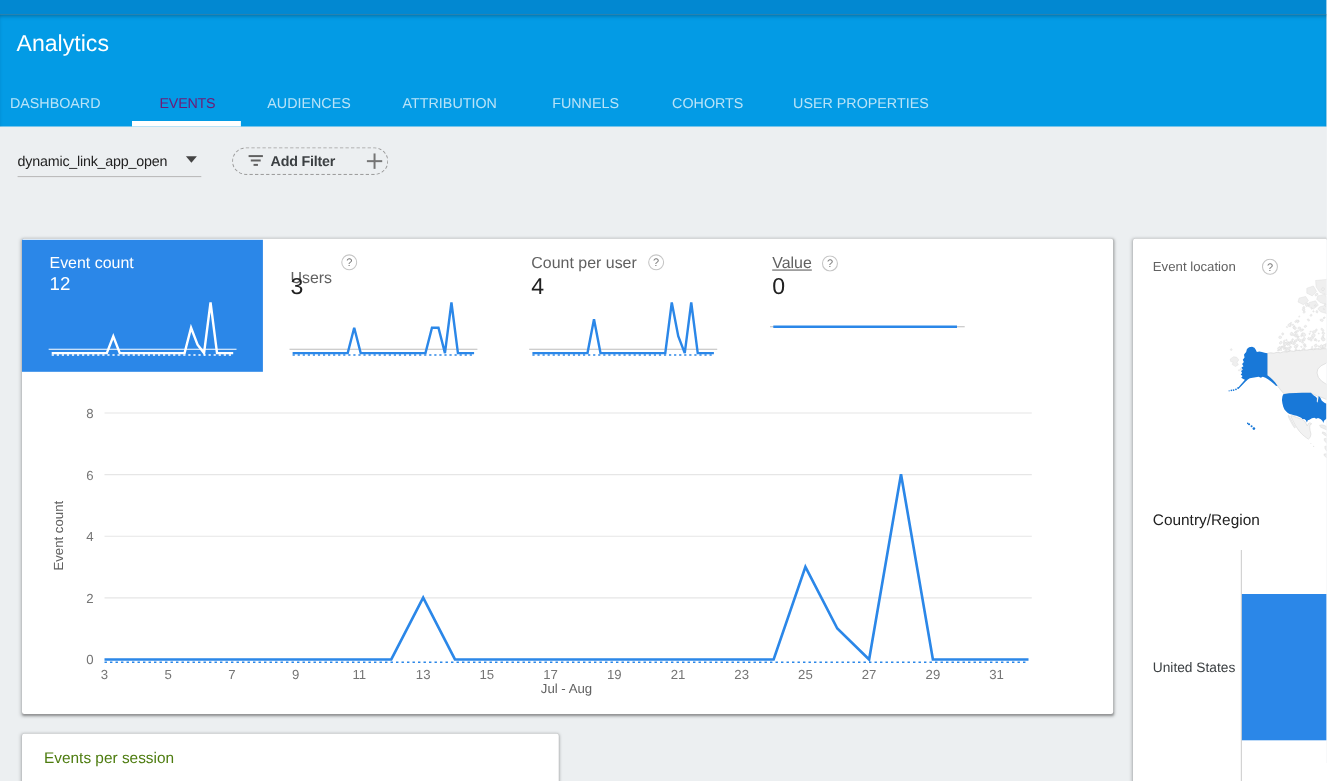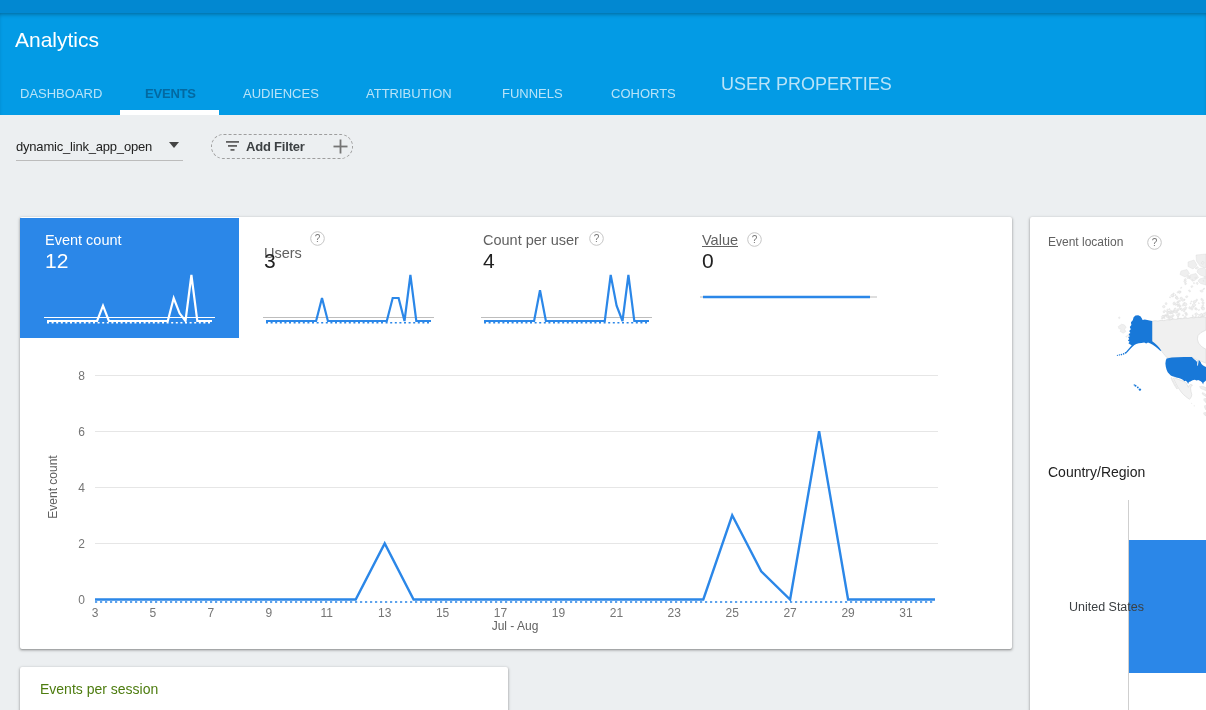--- a/index.html
+++ b/index.html
@@ -9,27 +9,27 @@
   .card { position:absolute; background:#fff; border-radius:2px;
     box-shadow:0 1px 2px rgba(0,0,0,0.3), 0 1px 3px 1px rgba(0,0,0,0.12); }
 </style>
 </head>
 <body>
 
 <div class="abs" style="left:0;top:0;width:1206px;height:13px;background:#0288D1;"></div>
 <div class="abs" style="left:0;top:13px;width:1206px;height:102px;background:#039BE5;box-shadow:inset 0 3px 4px -2px rgba(0,0,0,0.35);"></div>
 <div class="abs" style="left:15px;top:28px;color:#fff;font-size:21px;">Analytics</div>
 
-<div class="abs" style="left:20px;top:86px;color:rgba(255,255,255,0.72);font-size:13px;">DASHBOARD</div>
-<div class="abs" style="left:145px;top:86px;color:#0369a1;font-size:13px;font-weight:bold;letter-spacing:-0.2px;">EVENTS</div>
+<div class="abs" style="left:9px;top:86px;color:rgba(255,255,255,0.72);font-size:13px;">DASHBOARD</div>
+<div class="abs" style="left:145px;top:86px;color:#701a75;font-size:13px;font-weight:normal;letter-spacing:-0.2px;">EVENTS</div>
 <div class="abs" style="left:243px;top:86px;color:rgba(255,255,255,0.72);font-size:13px;">AUDIENCES</div>
 <div class="abs" style="left:366px;top:86px;color:rgba(255,255,255,0.72);font-size:13px;">ATTRIBUTION</div>
 <div class="abs" style="left:502px;top:86px;color:rgba(255,255,255,0.72);font-size:13px;">FUNNELS</div>
 <div class="abs" style="left:611px;top:86px;color:rgba(255,255,255,0.72);font-size:13px;">COHORTS</div>
-<div class="abs" style="left:721px;top:74px;color:rgba(255,255,255,0.72);font-size:18px;">USER PROPERTIES</div>
+<div class="abs" style="left:721px;top:86px;color:rgba(255,255,255,0.72);font-size:13px;">USER PROPERTIES</div>
 <div class="abs" style="left:120px;top:110px;width:99px;height:4.5px;background:#fff;"></div>
 
 <div class="abs" style="left:16px;top:138.5px;color:#212121;font-size:13px;letter-spacing:-0.2px;">dynamic_link_app_open</div>
 <div class="abs" style="left:169px;top:142px;width:0;height:0;border-left:5px solid transparent;border-right:5px solid transparent;border-top:6px solid #444;"></div>
 <div class="abs" style="left:16px;top:160px;width:167px;height:1px;background:#bcbcbc;"></div>
 
 <div class="abs" style="left:211px;top:134px;width:142px;height:25px;border:1px dashed #9e9e9e;border-radius:13px;"></div>
 <svg class="abs" style="left:225px;top:139px;" width="16" height="14" viewBox="0 0 16 14">
   <rect x="1" y="2" width="13" height="1.8" fill="#616161"></rect>
   <rect x="3" y="6" width="9" height="1.8" fill="#616161"></rect>
@@ -38,21 +38,21 @@
 <div class="abs" style="left:246px;top:138.5px;color:#3c4043;font-size:13px;font-weight:bold;letter-spacing:-0.2px;">Add Filter</div>
 <svg class="abs" style="left:333px;top:139px;" width="15" height="15" viewBox="0 0 15 15">
   <rect x="6.6" y="0.5" width="1.8" height="14" fill="#757575"></rect>
   <rect x="0.5" y="6.6" width="14" height="1.8" fill="#757575"></rect>
 </svg>
 
 <div class="card" style="left:20px;top:217px;width:992px;height:432px;"></div>
 
 <div class="abs" style="left:20px;top:218px;width:218.5px;height:120px;background:#2B87E8;"></div>
 <div class="abs" style="left:45px;top:232px;color:#fff;font-size:14.5px;">Event count</div>
-<div class="abs" style="left:45px;top:249px;color:#fff;font-size:21px;">12</div>
+<div class="abs" style="left:45px;top:249px;color:#fff;font-size:17px;">12</div>
 
 <div class="abs" style="left:264px;top:232px;color:#616161;font-size:14.5px;margin-top:13px;">Users</div>
 <div class="abs" style="left:264px;top:249px;color:#212121;font-size:21px;">3</div>
 
 <div class="abs" style="left:483px;top:232px;color:#616161;font-size:14.5px;">Count per user</div>
 <div class="abs" style="left:483px;top:249px;color:#212121;font-size:21px;">4</div>
 
 <div class="abs" style="left:702px;top:232px;color:#616161;font-size:14.5px;text-decoration:underline;">Value</div>
 <div class="abs" style="left:702px;top:249px;color:#212121;font-size:21px;">0</div>
 
@@ -323,16 +323,16 @@
     <circle cx="1134.3" cy="384.9" r="0.7"></circle>
     <circle cx="1135.5" cy="385.7" r="1.0"></circle>
     <circle cx="1137.8" cy="387.4" r="0.9"></circle>
     <circle cx="1139.9" cy="389.6" r="1.2"></circle>
   </g>
 </svg>
 
 <div class="abs" style="left:1048px;top:464px;color:#212121;font-size:14px;">Country/Region</div>
 <div class="abs" style="left:1128px;top:500px;width:1px;height:210px;background:#cfcfcf;"></div>
 <div class="abs" style="left:1129px;top:540px;width:77px;height:133px;background:#2B87E8;"></div>
-<div class="abs" style="left:1043px;top:600px;width:80px;color:#3c4043;font-size:12.5px;text-align:right;white-space:nowrap;margin-left:21px;">United States</div>
+<div class="abs" style="left:1043px;top:600px;width:80px;color:#3c4043;font-size:12.5px;text-align:right;white-space:nowrap;">United States</div>
 
 <div class="card" style="left:20px;top:667px;width:488px;height:80px;"></div>
 <div class="abs" style="left:40px;top:681px;color:#4d7c0f;font-size:14px;">Events per session</div>
 
 </body></html>

